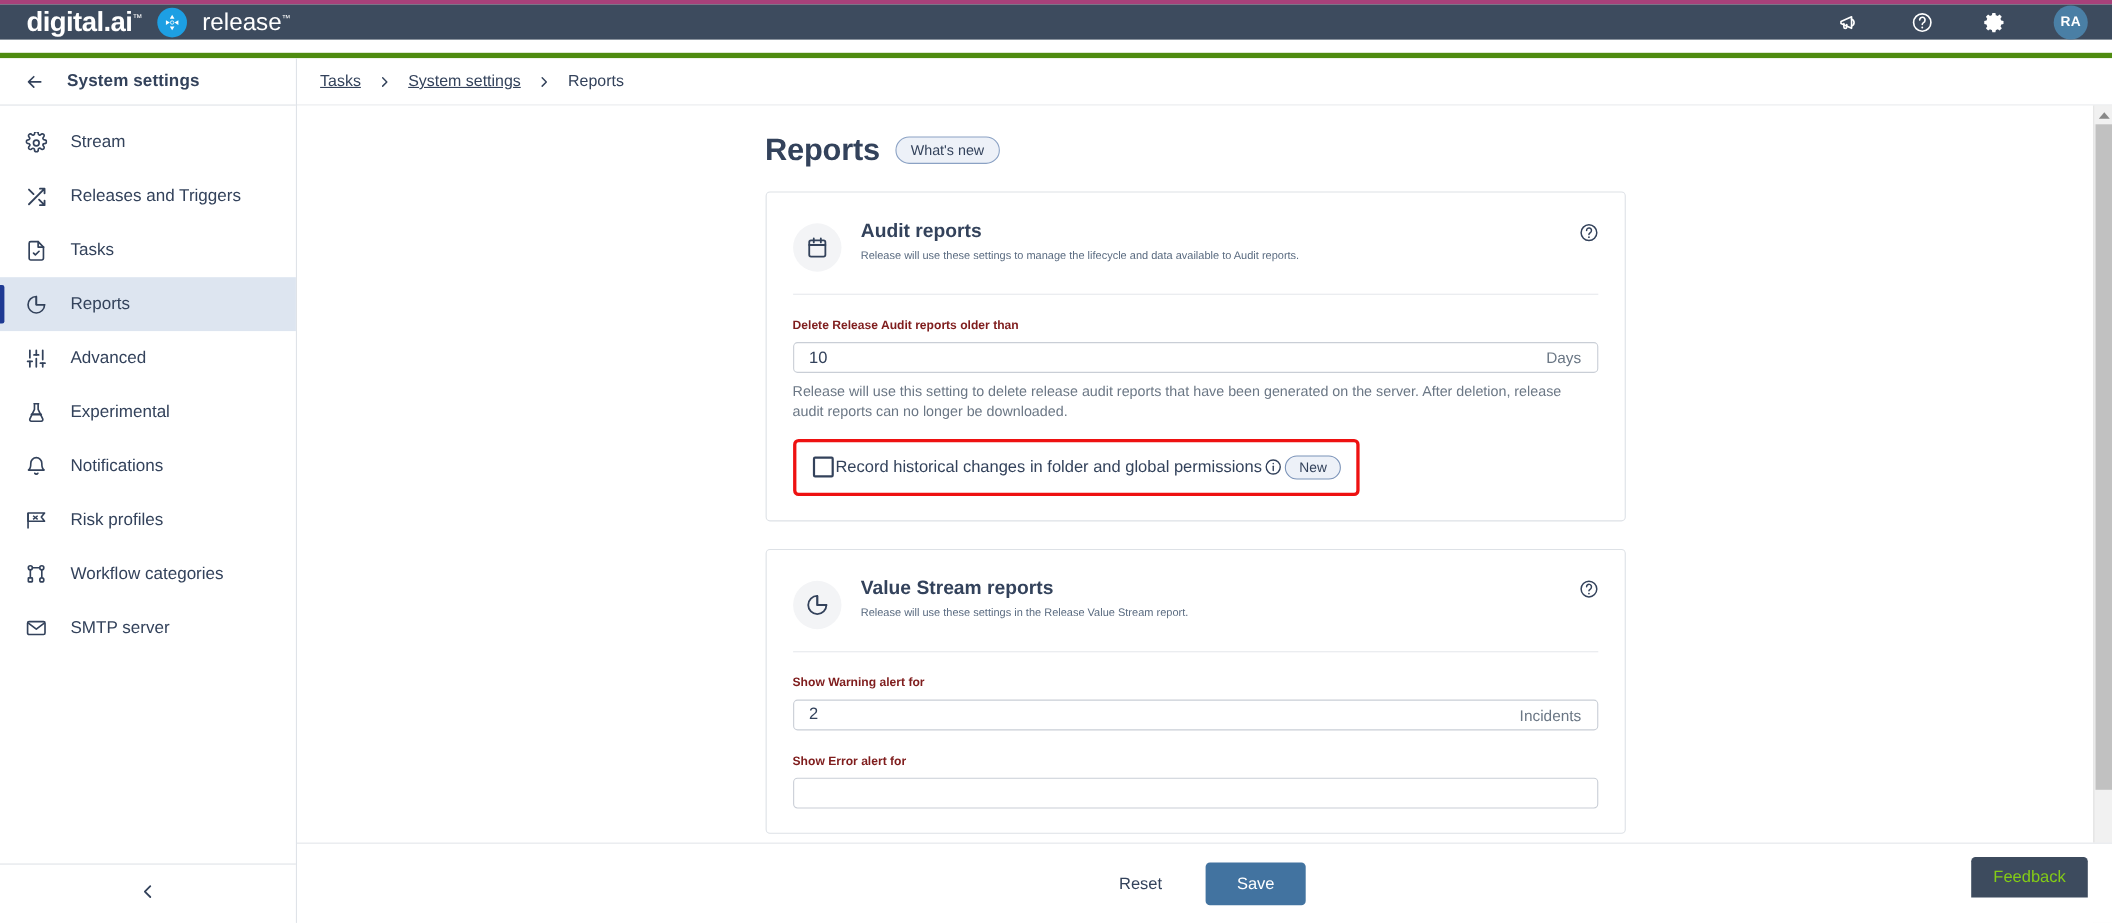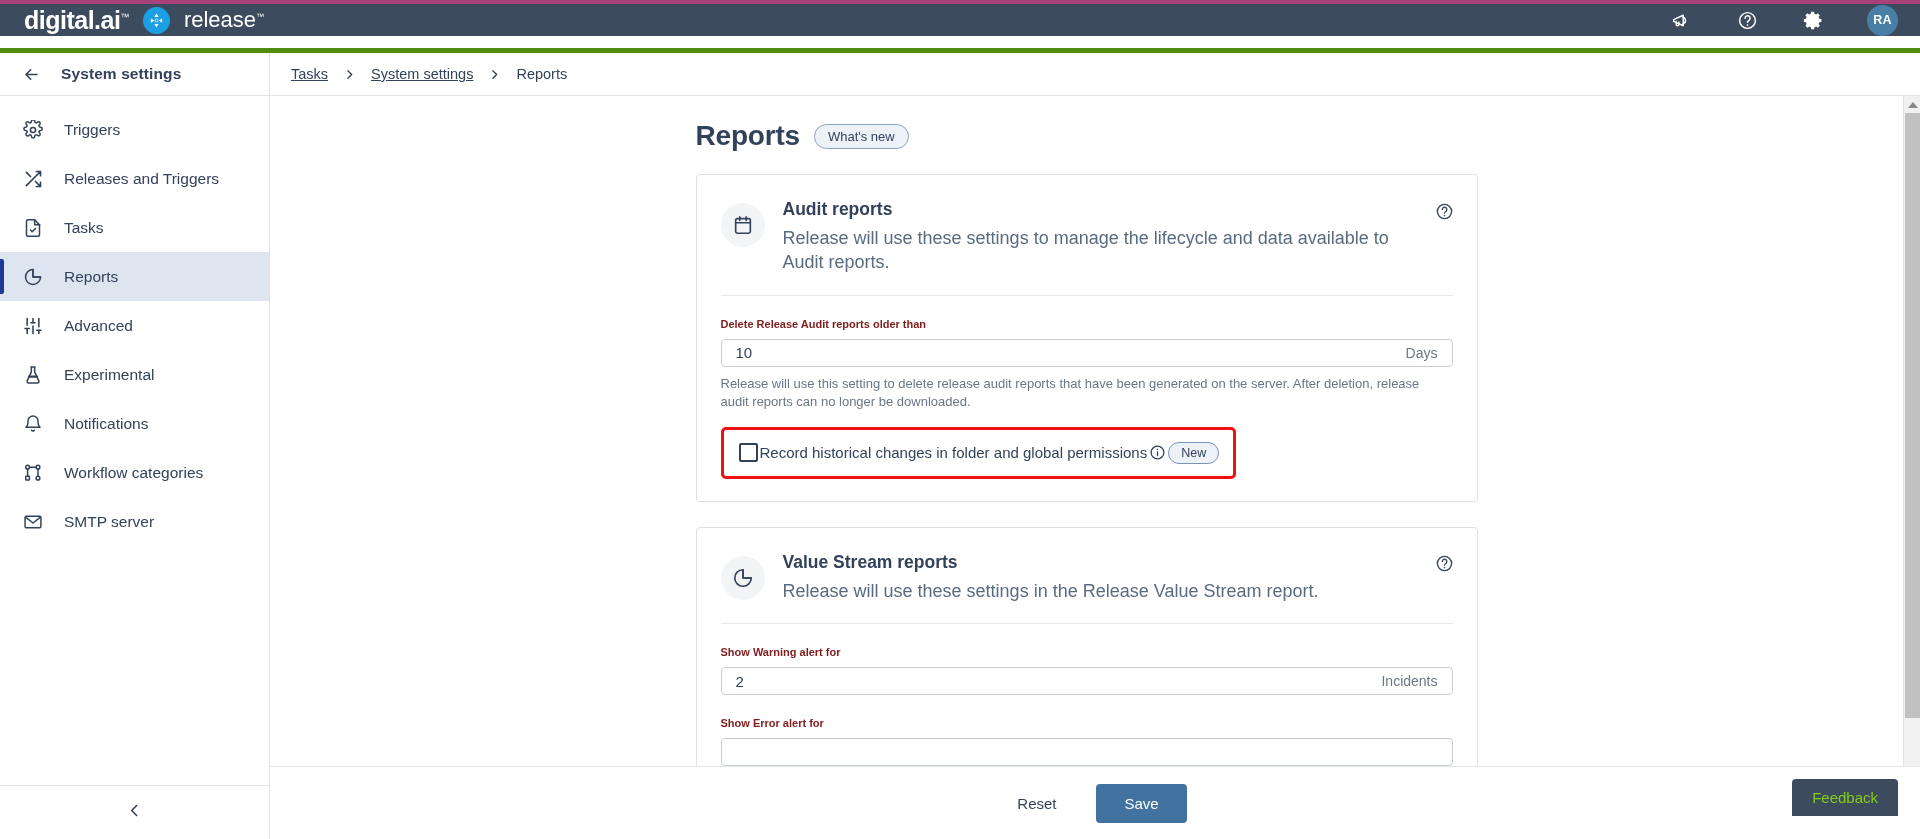--- a/index.html
+++ b/index.html
@@ -125,21 +125,21 @@
     display: flex; align-items: flex-start; gap: 18px;
     padding: 24px 24px 20px 24px; position: relative;
   }
   .card-icon-circle {
     width: 44px; height: 44px; border-radius: 50%; background: #f3f4f6;
     display: flex; align-items: center; justify-content: center; flex: 0 0 44px;
     margin-top: 4px;
   }
   .card-head-text { flex: 1; padding-right: 34px; }
   .card-title { font-size: 17.5px; font-weight: 700; color: #33425b; margin-bottom: 6px; }
-  .card-desc { font-size: 18px; color: #5a6b80; line-height: 1.36; max-width: 640px; }
+  .card-desc { font-size: 10px; color: #5a6b80; line-height: 1.36; max-width: 640px; }
   .card-help {
     position: absolute; top: 26px; right: 22px; cursor: pointer;
     width: 20px; height: 20px; display: flex; align-items: center; justify-content: center;
   }
   .card-divider { height: 1px; background: #e6e9ed; margin: 0 24px; }
   .card-body { padding: 22px 24px 22px 24px; }
 
   .field-label { font-size: 11px; font-weight: 700; color: #7f1d1d; margin-bottom: 9px; }
   .input-row {
     height: 28px; border: 1px solid #c9ced6; border-radius: 4px;
@@ -265,21 +265,21 @@
 
   <div class="nav">
 
     <div class="nav-item">
       <span class="nav-icon">
         <svg width="20" height="20" viewBox="0 0 24 24" fill="none" stroke="#33425b" stroke-width="1.8">
           <circle cx="12" cy="12" r="3.1"></circle>
           <path d="M19.4 13.5a1.6 1.6 0 00.3 1.8l.1.1a2 2 0 11-2.8 2.8l-.1-.1a1.6 1.6 0 00-1.8-.3 1.6 1.6 0 00-1 1.5v.2a2 2 0 11-4 0v-.1a1.6 1.6 0 00-1-1.5 1.6 1.6 0 00-1.8.3l-.1.1a2 2 0 11-2.8-2.8l.1-.1a1.6 1.6 0 00.3-1.8 1.6 1.6 0 00-1.5-1h-.2a2 2 0 110-4h.1a1.6 1.6 0 001.5-1 1.6 1.6 0 00-.3-1.8l-.1-.1a2 2 0 112.8-2.8l.1.1a1.6 1.6 0 001.8.3h.1a1.6 1.6 0 001-1.5v-.2a2 2 0 114 0v.1a1.6 1.6 0 001 1.5 1.6 1.6 0 001.8-.3l.1-.1a2 2 0 112.8 2.8l-.1.1a1.6 1.6 0 00-.3 1.8v.1a1.6 1.6 0 001.5 1h.2a2 2 0 110 4h-.1a1.6 1.6 0 00-1.5 1z"></path>
         </svg>
       </span>
-      <span>Triggers</span>
+      <span>Stream</span>
     </div>
 
     <div class="nav-item">
       <span class="nav-icon">
         <svg width="20" height="20" viewBox="0 0 24 24" fill="none" stroke="#33425b" stroke-width="2" stroke-linecap="round" stroke-linejoin="round">
           <path d="M16 3h5v5M4 20L21 3M21 16v5h-5M15 15l6 6M4 4l5 5"></path>
         </svg>
       </span>
       <span>Releases and Triggers</span>
     </div>
@@ -328,20 +328,30 @@
     <div class="nav-item">
       <span class="nav-icon">
         <svg width="20" height="20" viewBox="0 0 24 24" fill="none" stroke="#33425b" stroke-width="1.8" stroke-linecap="round" stroke-linejoin="round">
           <path d="M18 8.5a6 6 0 10-12 0c0 6-2.5 7.5-2.5 7.5h17S18 14.5 18 8.5z"></path>
           <path d="M10.3 19.5a2 2 0 003.4 0"></path>
         </svg>
       </span>
       <span>Notifications</span>
     </div>
 
+    <div class="nav-item">
+      <span class="nav-icon">
+        <svg width="20" height="20" viewBox="0 0 24 24" fill="none" stroke="#33425b" stroke-width="1.8" stroke-linejoin="round">
+          <path d="M3 4h18l-3.5 4.5L21 13H3z"></path>
+          <path d="M3 4v17"></path>
+          <path d="M8.5 7l5 4M13.5 7l-5 4" stroke-width="1.6"></path>
+        </svg>
+      </span>
+      <span>Risk profiles</span>
+    </div>
 
     <div class="nav-item">
       <span class="nav-icon">
         <svg width="20" height="20" viewBox="0 0 24 24" fill="none" stroke="#33425b" stroke-width="1.8">
           <circle cx="5.5" cy="5" r="2.2"></circle>
           <circle cx="18" cy="5" r="2.2"></circle>
           <rect x="3.3" y="16" width="4.4" height="4.4" rx="0.6"></rect>
           <circle cx="18" cy="18.2" r="2.2"></circle>
           <path d="M7.7 5h8.1M5.5 7.2V16M18 7.2V16"></path>
         </svg>

